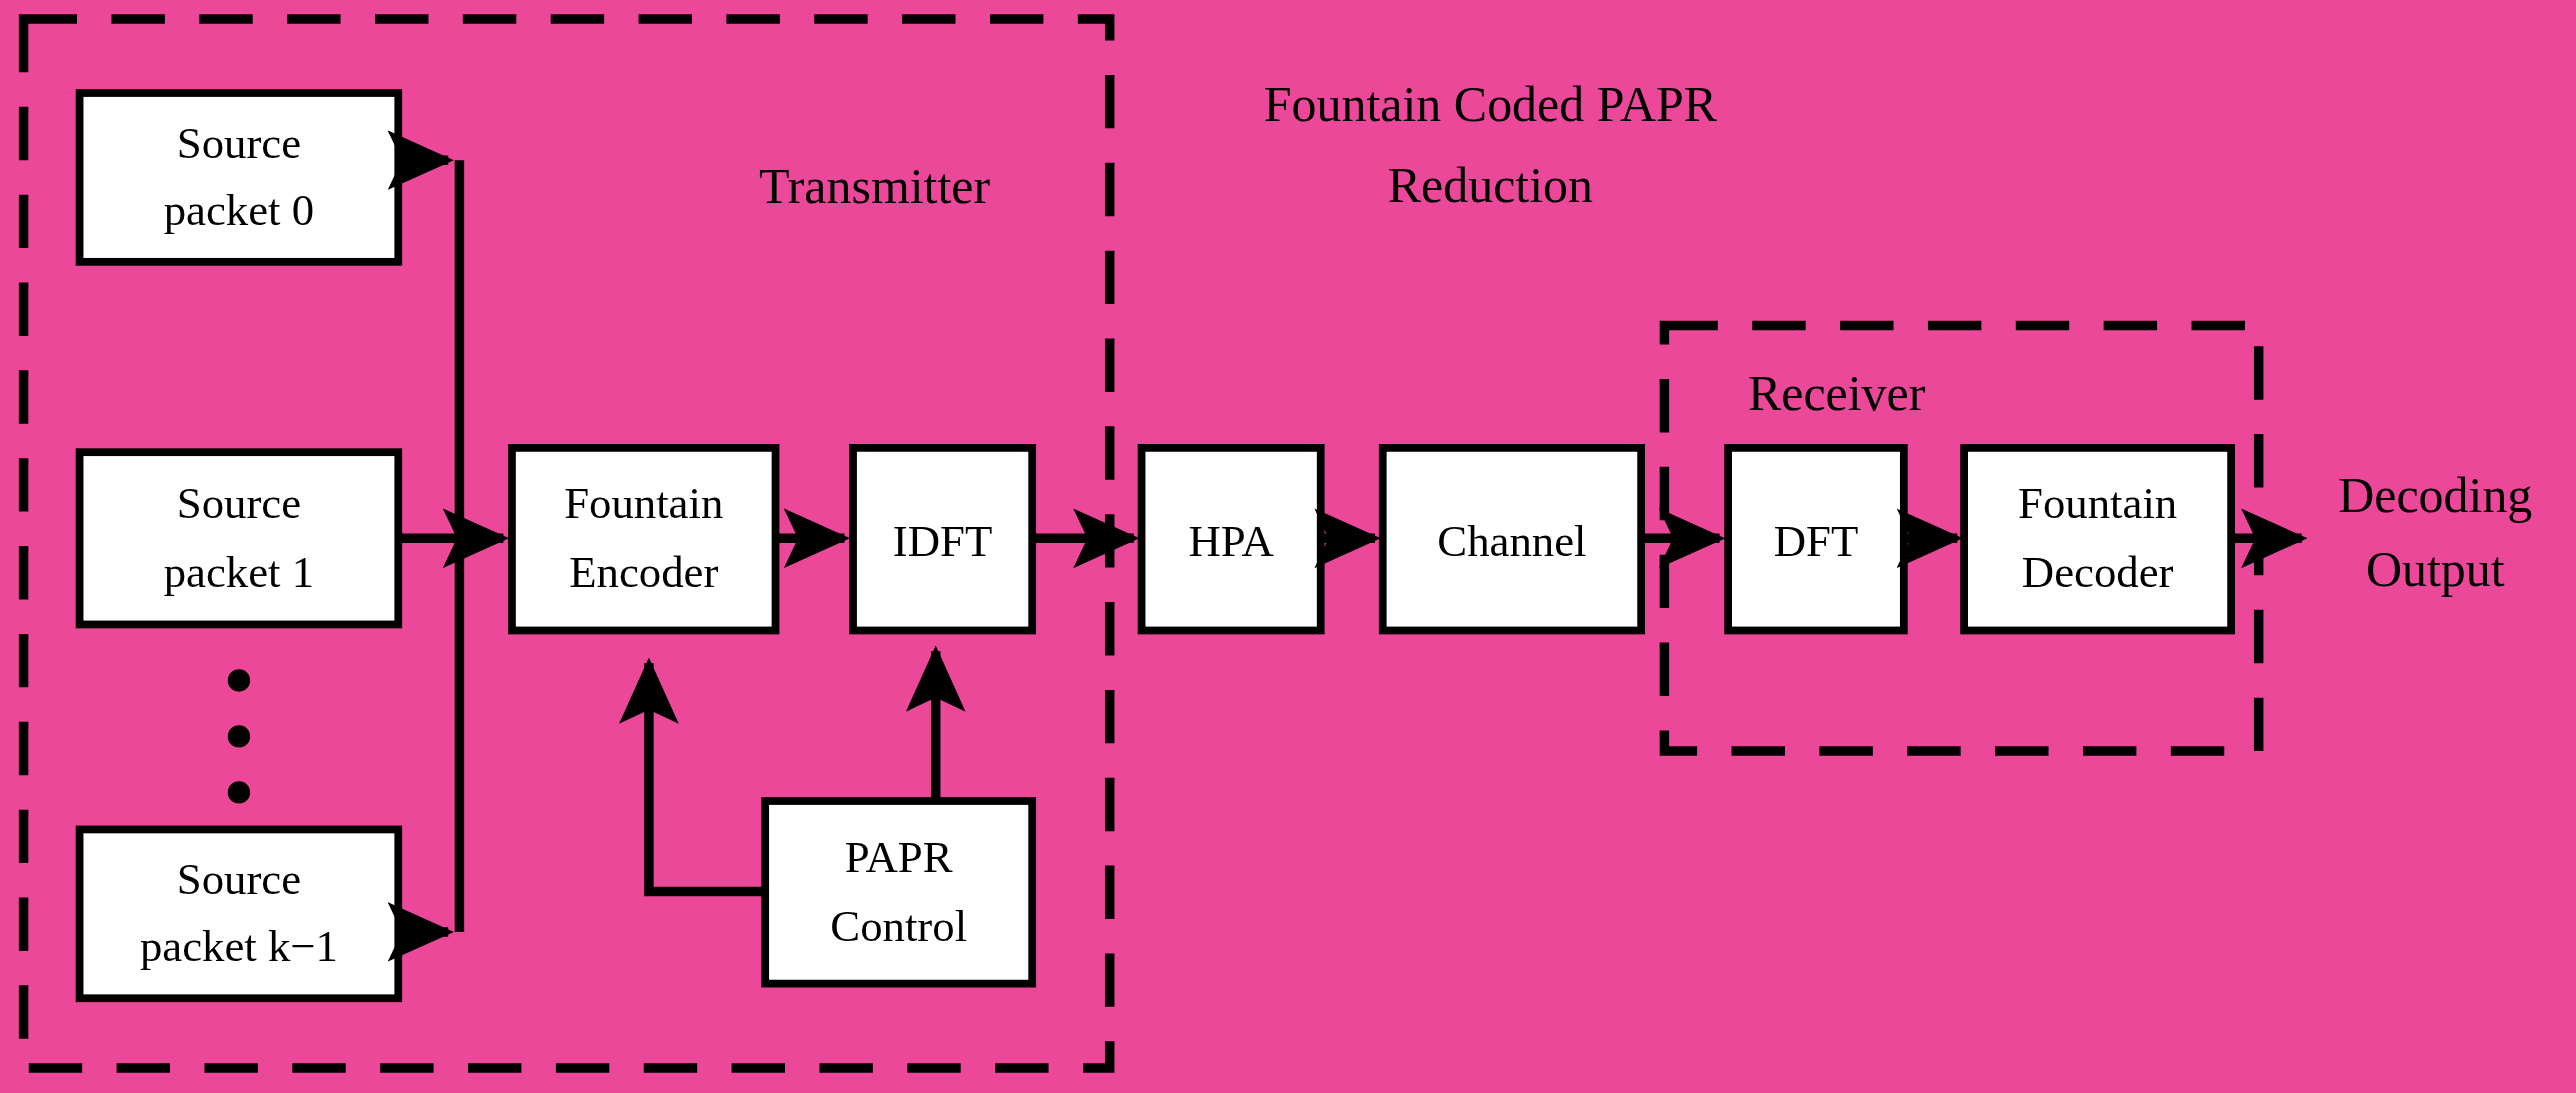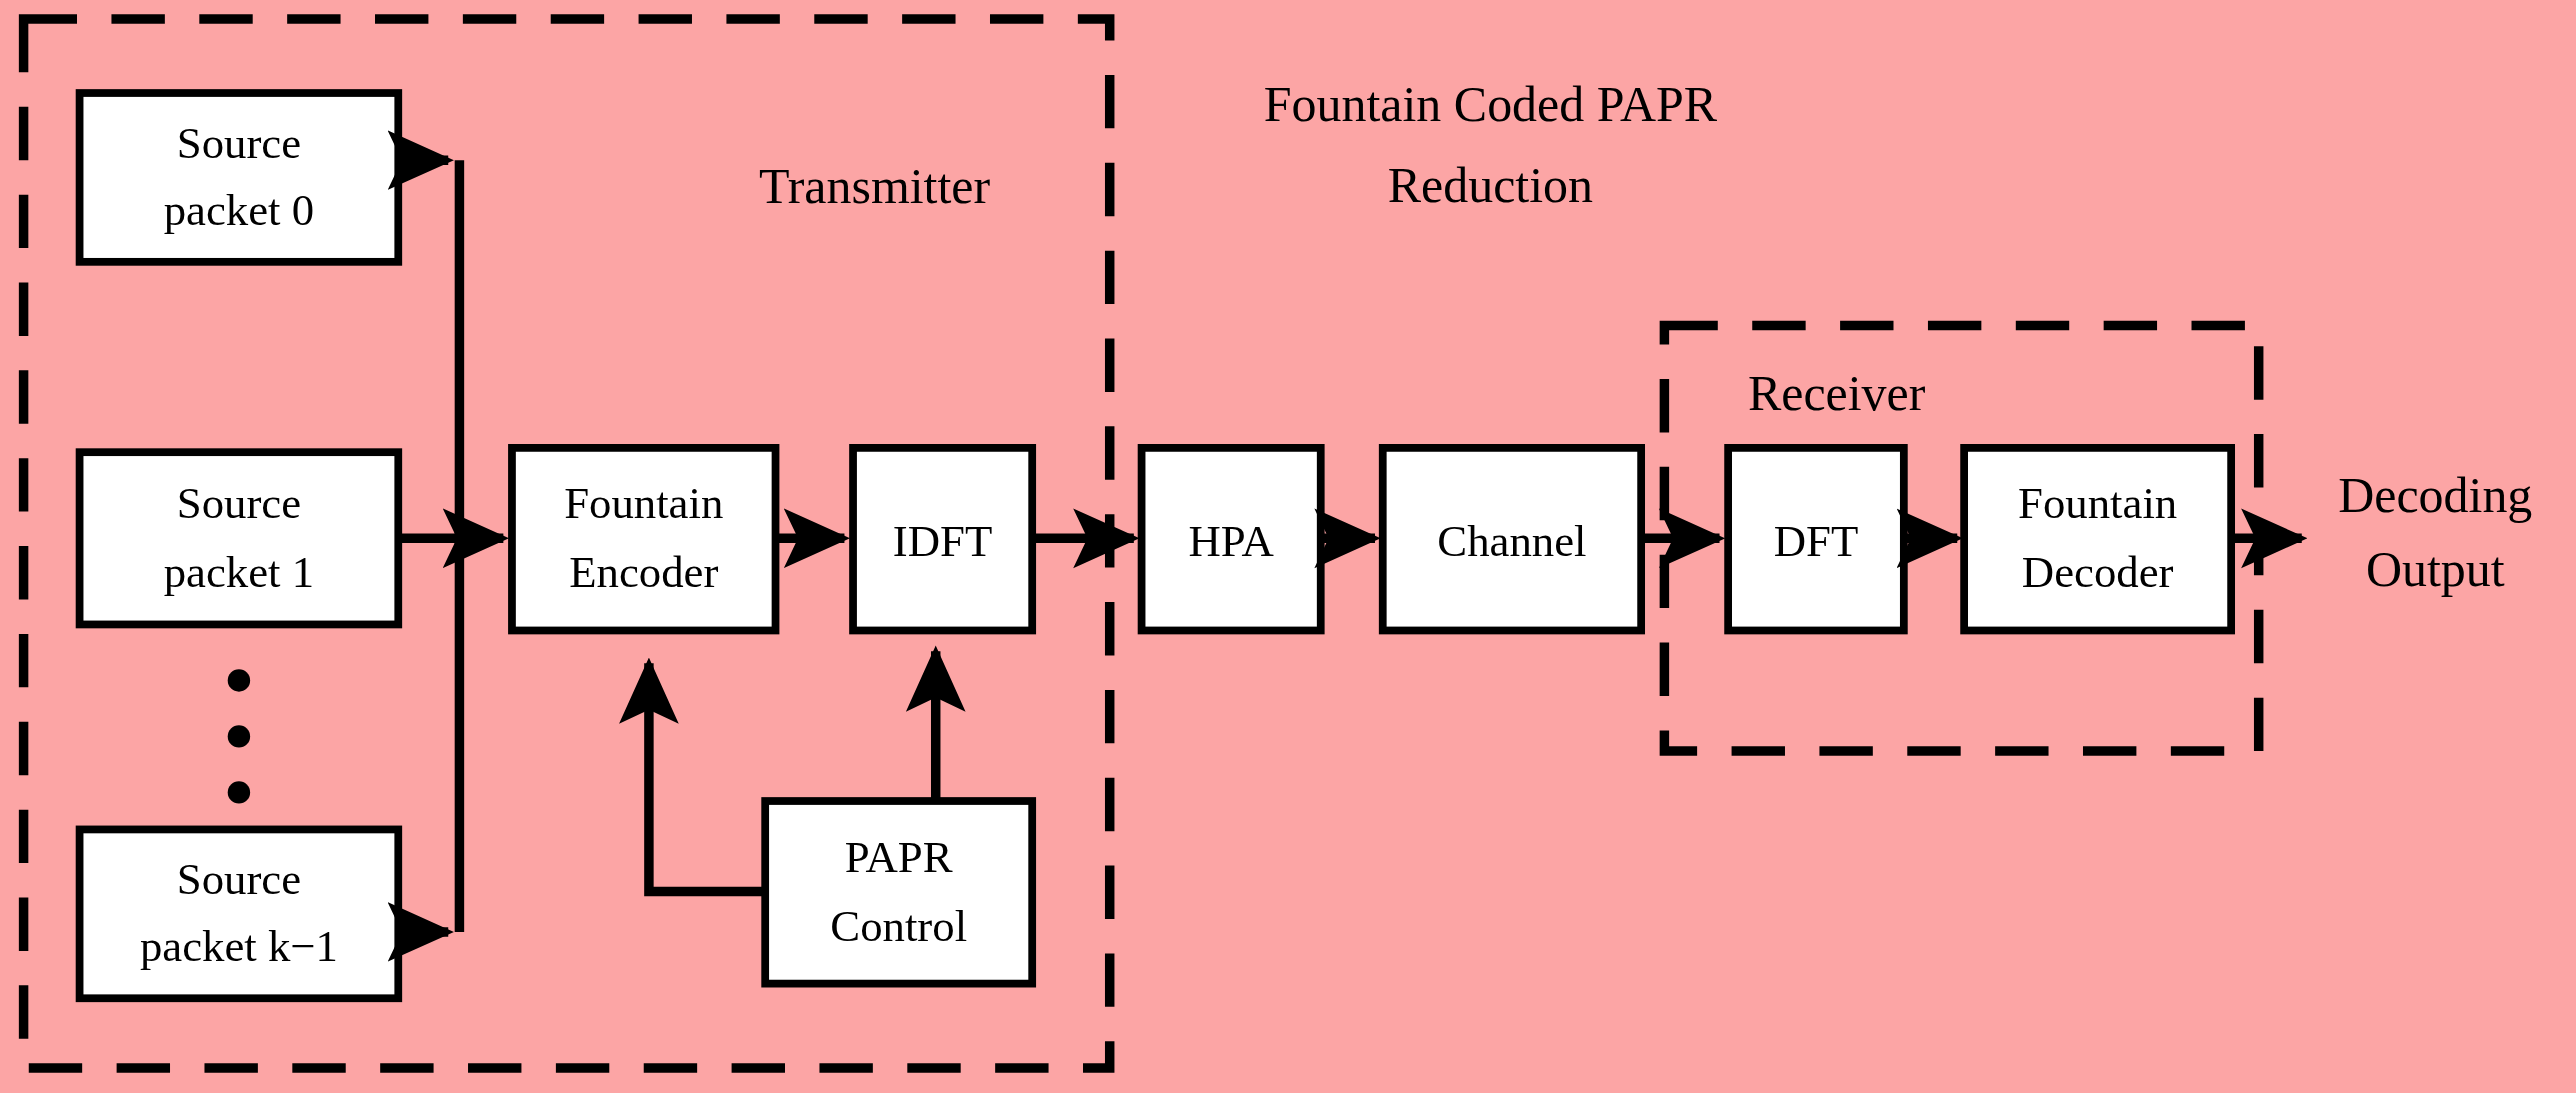--- a/index.html
+++ b/index.html
@@ -1,18 +1,18 @@
 <!DOCTYPE html>
 <html style="font-size:13.8px"><head>
 <meta charset="utf-8">
 <style>
   html,body{margin:0;padding:0;background:#ffffff;}
   body{width:2576px;height:1093px;overflow:hidden;
        font-family:"Liberation Serif","DejaVu Serif",serif;}
-  #stage{position:relative;width:2576px;height:1093px;background:#fca5a5;}
+  #stage{position:relative;width:2576px;height:1093px;background:#ec4899;}
   svg#diagram{position:absolute;left:0;top:0;width:2576px;height:1093px;}
   .blk-label{font-family:"Liberation Serif","DejaVu Serif",serif;
              font-size:52px;fill:#000;text-anchor:middle;}
   .grp-label{font-family:"Liberation Serif","DejaVu Serif",serif;
              font-size:58px;fill:#000;text-anchor:middle;}
   .out-label{font-family:"Liberation Serif","DejaVu Serif",serif;
              font-size:58px;fill:#000;text-anchor:middle;}
   .ttl-label{font-family:"Liberation Serif","DejaVu Serif",serif;
              font-size:58px;fill:#000;text-anchor:middle;}
   rect.box{fill:#ffffff;stroke:#000000;stroke-width:9;}

